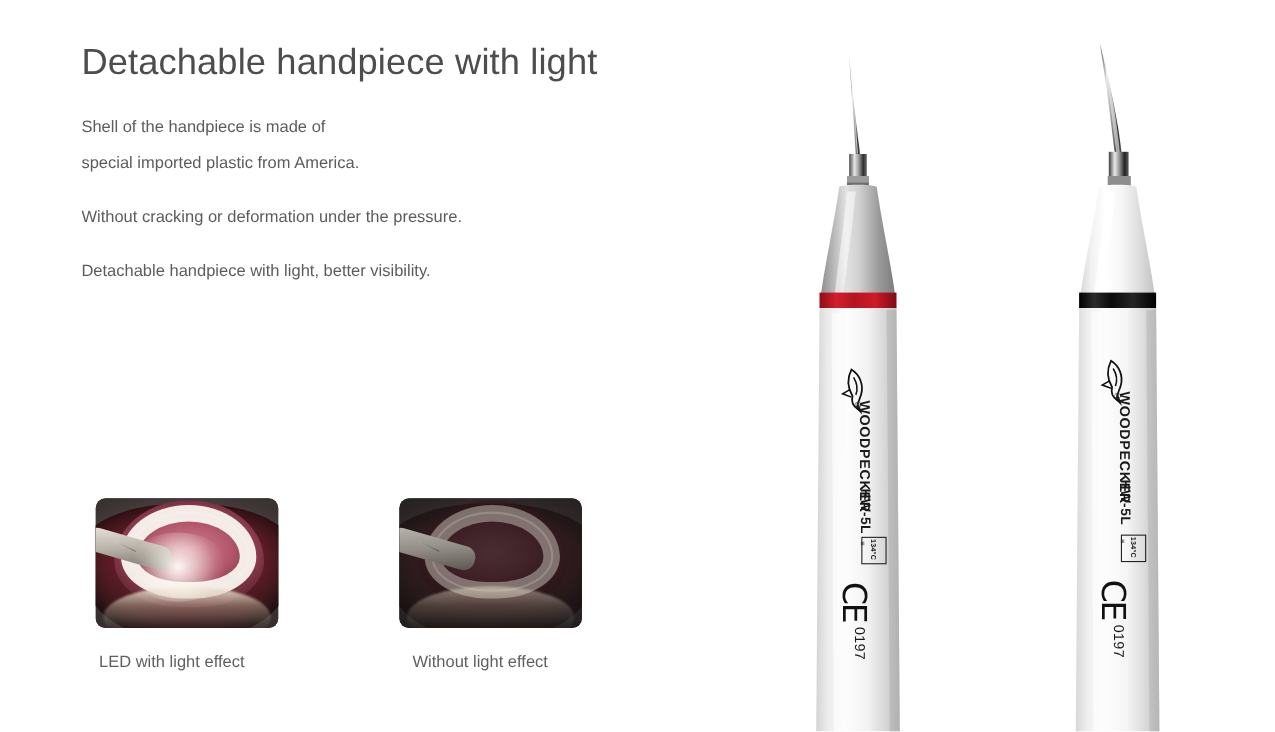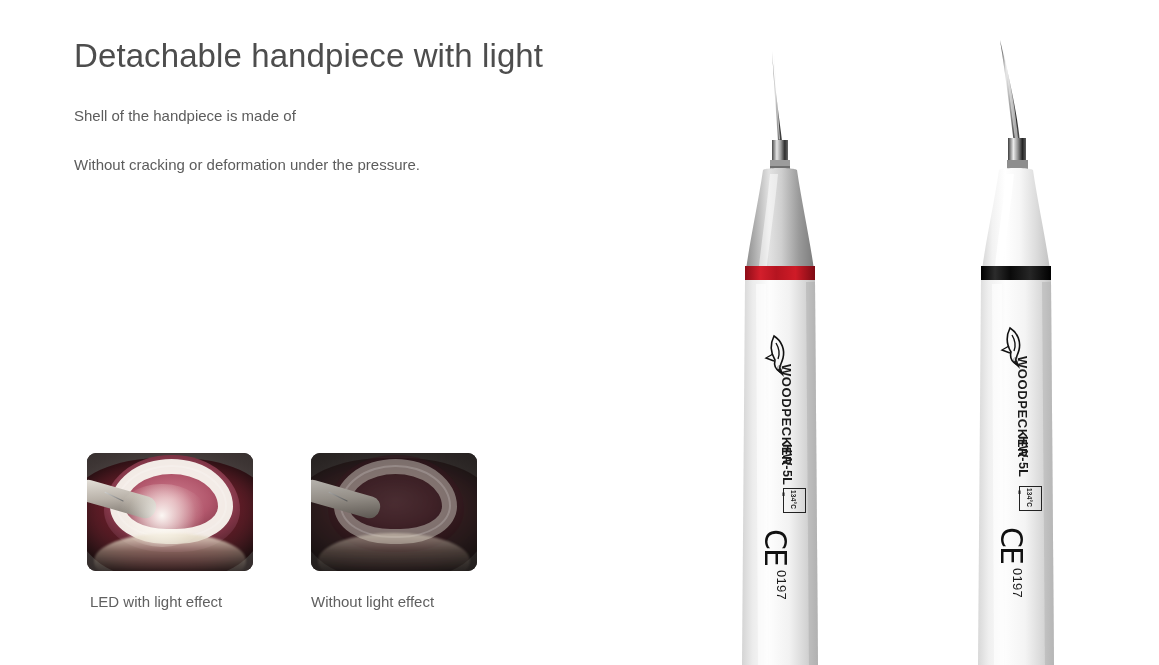--- a/index.html
+++ b/index.html
@@ -46,42 +46,42 @@
     margin-top: 18px;
   }
   .para:last-child { margin-bottom: 0; }
 
   
   .photo-row {
     position: absolute;
     left: 87px;
     top: 453px;
     display: flex;
-    gap: 58px;
+    gap: 110px;
   }
   .photo-cell {
     width: 166px;
   }
   .photo {
     width: 166px;
     height: 118px;
     border-radius: 9px;
     overflow: hidden;
     position: relative;
     background: #2b2523;
   }
   .photo-caption {
     margin-top: 22px;
     font-size: 15px;
     color: #606060;
     text-align: center;
     white-space: nowrap;
   }
   .cap-left  { text-align: left;  margin-left: 3px; }
-  .cap-right { text-align: left;  margin-left: 0px; }
+  .cap-right { text-align: left;  margin-left: 12px; }
 
   
   .scene { position: absolute; inset: 0; }
   .scene .bg {
     position: absolute; inset: 0;
     background:
       radial-gradient(ellipse 120% 90% at 50% 45%, #6b6060 0%, #3d3534 55%, #241f1e 100%);
   }
   .scene .tray {
     position: absolute;
@@ -236,26 +236,30 @@
 </style>
 </head>
 <body>
 
 <div class="text-col">
 
   <h1 class="page-title">Detachable handpiece with light</h1>
 
   <div class="para">
     <p class="body-line">Shell of the handpiece is made of</p>
+    <p class="body-line">special imported plastic from America.</p>
   </div>
 
   <div class="para">
     <p class="body-line">Without cracking or deformation under the pressure.</p>
   </div>
 
+  <div class="para">
+    <p class="body-line">Detachable handpiece with light, better visibility.</p>
+  </div>
 
 
 </div>
 
 <div class="photo-row">
 
   <div class="photo-cell">
     <div class="photo">
       <div class="scene">
         <div class="bg"></div>

